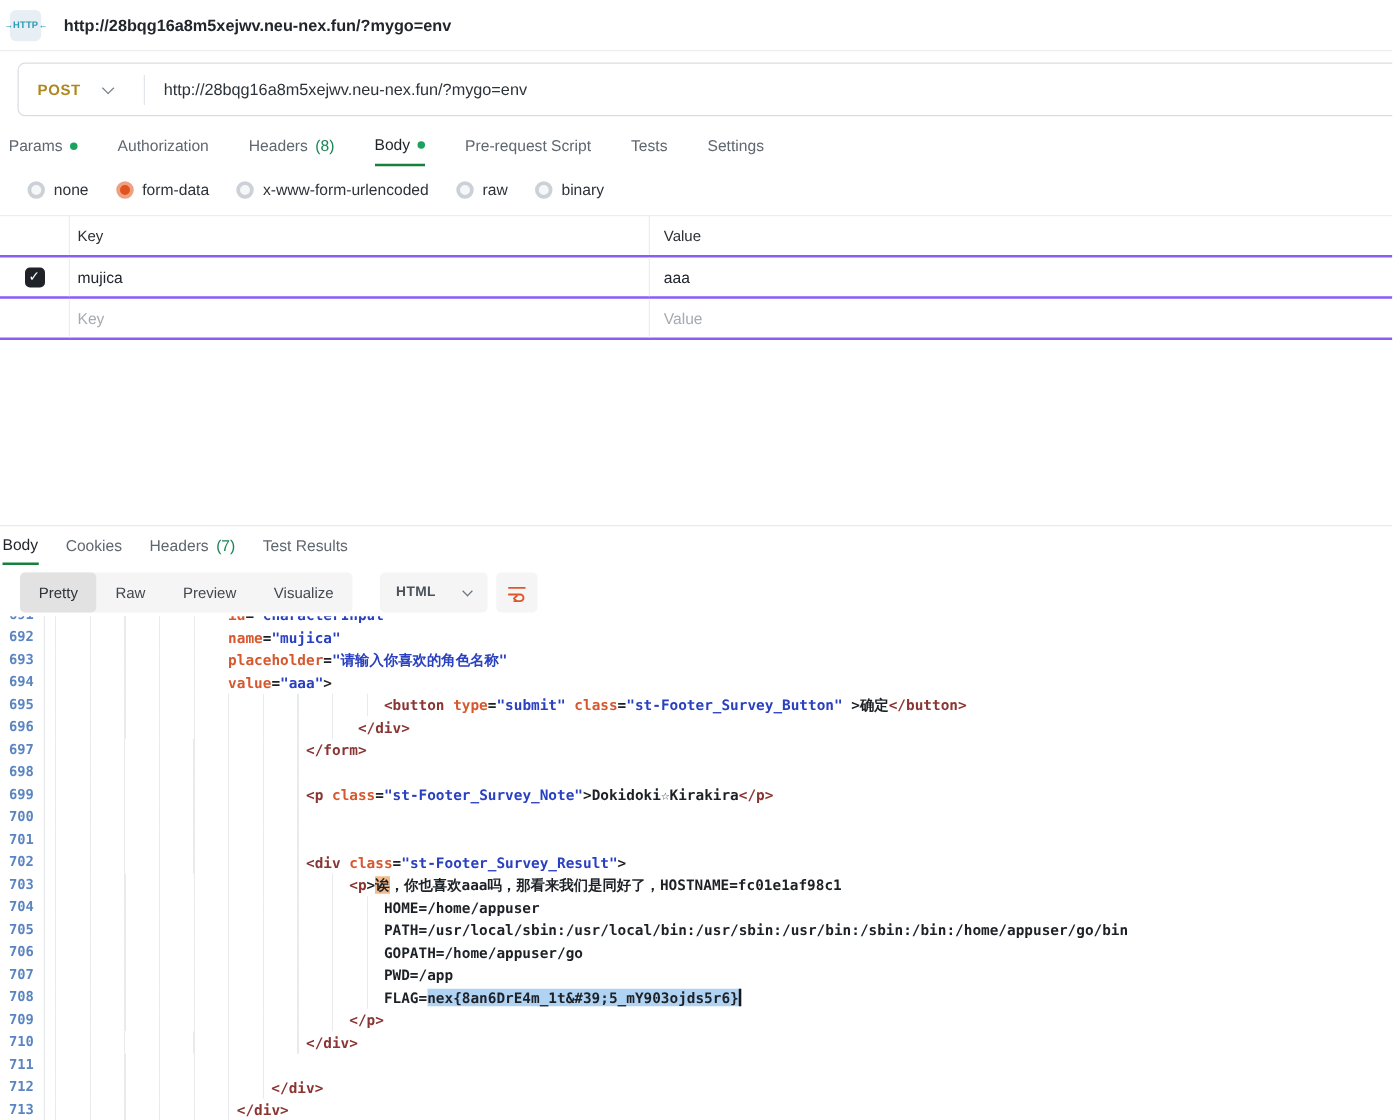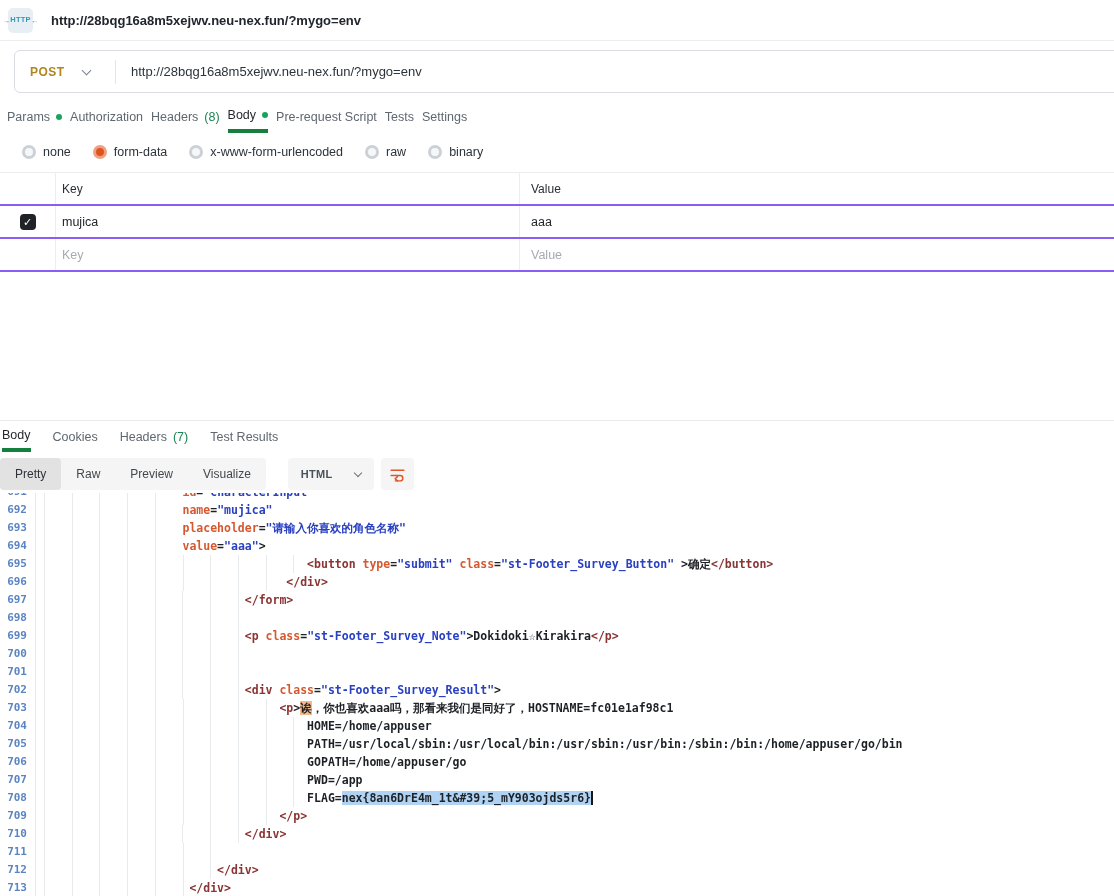--- a/index.html
+++ b/index.html
@@ -19,23 +19,23 @@
 
   
   .url-row { position:absolute; top:50px; left:14px; width:1108px; height:43px; border:1px solid #d9dde2; border-radius:6px; background:#fff; display:flex; align-items:center; }
   .method { display:flex; align-items:center; width:100px; padding-left:15px; cursor:pointer; }
   .method-label { font-size:12px; font-weight:bold; letter-spacing:.5px; color:#b0871e; }
   .chev { width:7px; height:7px; border-right:1.5px solid #7a828a; border-bottom:1.5px solid #7a828a; transform:rotate(45deg); margin-left:18px; margin-top:-3px; }
   .url-divider { width:1px; height:24px; background:#e2e5e9; }
   .url-text { font-size:13px; color:#2d333a; padding-left:15px; }
 
   
-  .req-tabs { position:absolute; top:100px; left:7px; height:33px; display:flex; gap:8px; }
+  .req-tabs { position:absolute; top:100px; left:7px; height:33px; display:flex; gap:32px; }
   .rtab { display:flex; align-items:center; gap:6px; font-size:12.5px; color:#5f676f; cursor:pointer; height:33px; }
-  .rtab.active { color:#1f2428; border-bottom:4px solid #15803d; }
+  .rtab.active { color:#1f2428; border-bottom:2px solid #15803d; }
   .dot { width:6px; height:6px; border-radius:50%; background:#1aa35c; display:inline-block; }
   .count { color:#1a8454; }
 
   
   .body-modes { position:absolute; top:139px; left:22px; height:26px; display:flex; gap:22px; align-items:center; }
   .bmode { display:flex; align-items:center; gap:7px; font-size:12.5px; color:#2d333a; cursor:pointer; }
   .radio { width:14px; height:14px; border-radius:50%; border:3px solid #ccd1d7; background:#f6f7f8; }
   .bmode.selected .radio { border-color:#eda183; background:#e0531f; }
 
   
@@ -46,21 +46,21 @@
   .col-value { flex:1; display:flex; align-items:center; padding-left:11px; }
   .kv-head { color:#2a2f35; font-size:12px; }
   .ph { color:#a6abb3; }
   .checkbox { width:16px; height:16px; border-radius:4px; background:#1f2328; color:#fff; font-size:11px; line-height:16px; text-align:center; cursor:pointer; }
 
   
   .resp-top { position:absolute; top:420px; left:0; right:0; border-top:1px solid #e9e9e9; }
   .resp-tabs { position:absolute; top:421px; left:2px; height:31px; display:flex; gap:22px; }
   .resp-tabs .rtab { height:31px; }
 
-  .toolbar { position:absolute; top:458px; left:0; height:32px; display:flex; align-items:center; }
+  .toolbar { position:absolute; top:458px; left:16px; height:32px; display:flex; align-items:center; }
   .seg-group { display:flex; background:#f5f5f5; border-radius:4px; height:32px; }
   .seg { display:flex; align-items:center; padding:0 15px; font-size:12px; color:#42484f; cursor:pointer; border-radius:4px; }
   .seg.active { background:#e2e2e2; color:#2d3338; }
   .lang-pill { margin-left:22px; height:32px; background:#f5f5f5; border-radius:4px; display:flex; align-items:center; padding:0 13px; gap:22px; cursor:pointer; }
   .lang-label { font-size:11px; font-weight:bold; color:#4a525b; letter-spacing:.3px; }
   .lang-pill .chev { margin:0 0 2px 0; border-color:#6a727a; width:6px; height:6px; }
   .icon-btn { margin-left:7px; width:33px; height:32px; background:#f5f5f5; border-radius:4px; display:flex; align-items:center; justify-content:center; cursor:pointer; }
 
   
   .code-viewport { position:absolute; top:493px; left:0; right:0; bottom:0; overflow:hidden;font-weight:bold; }

